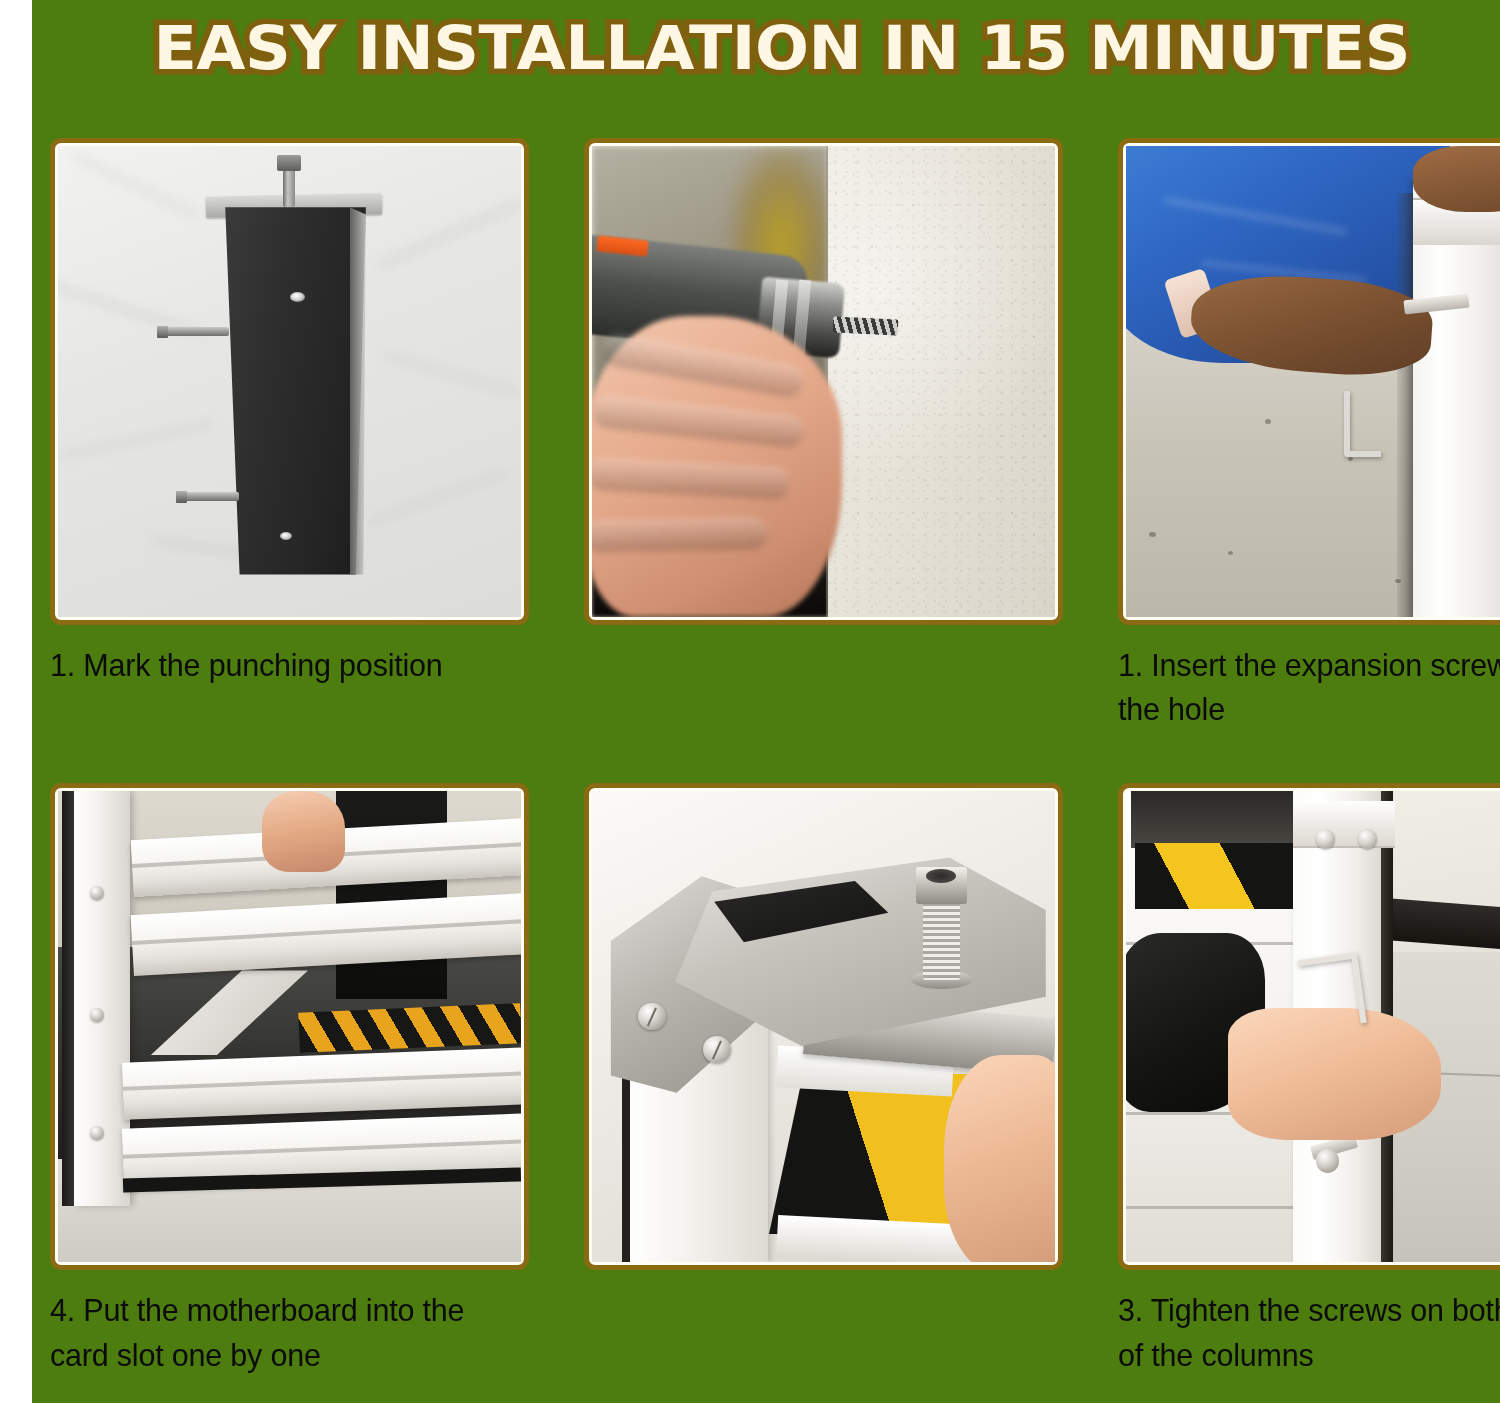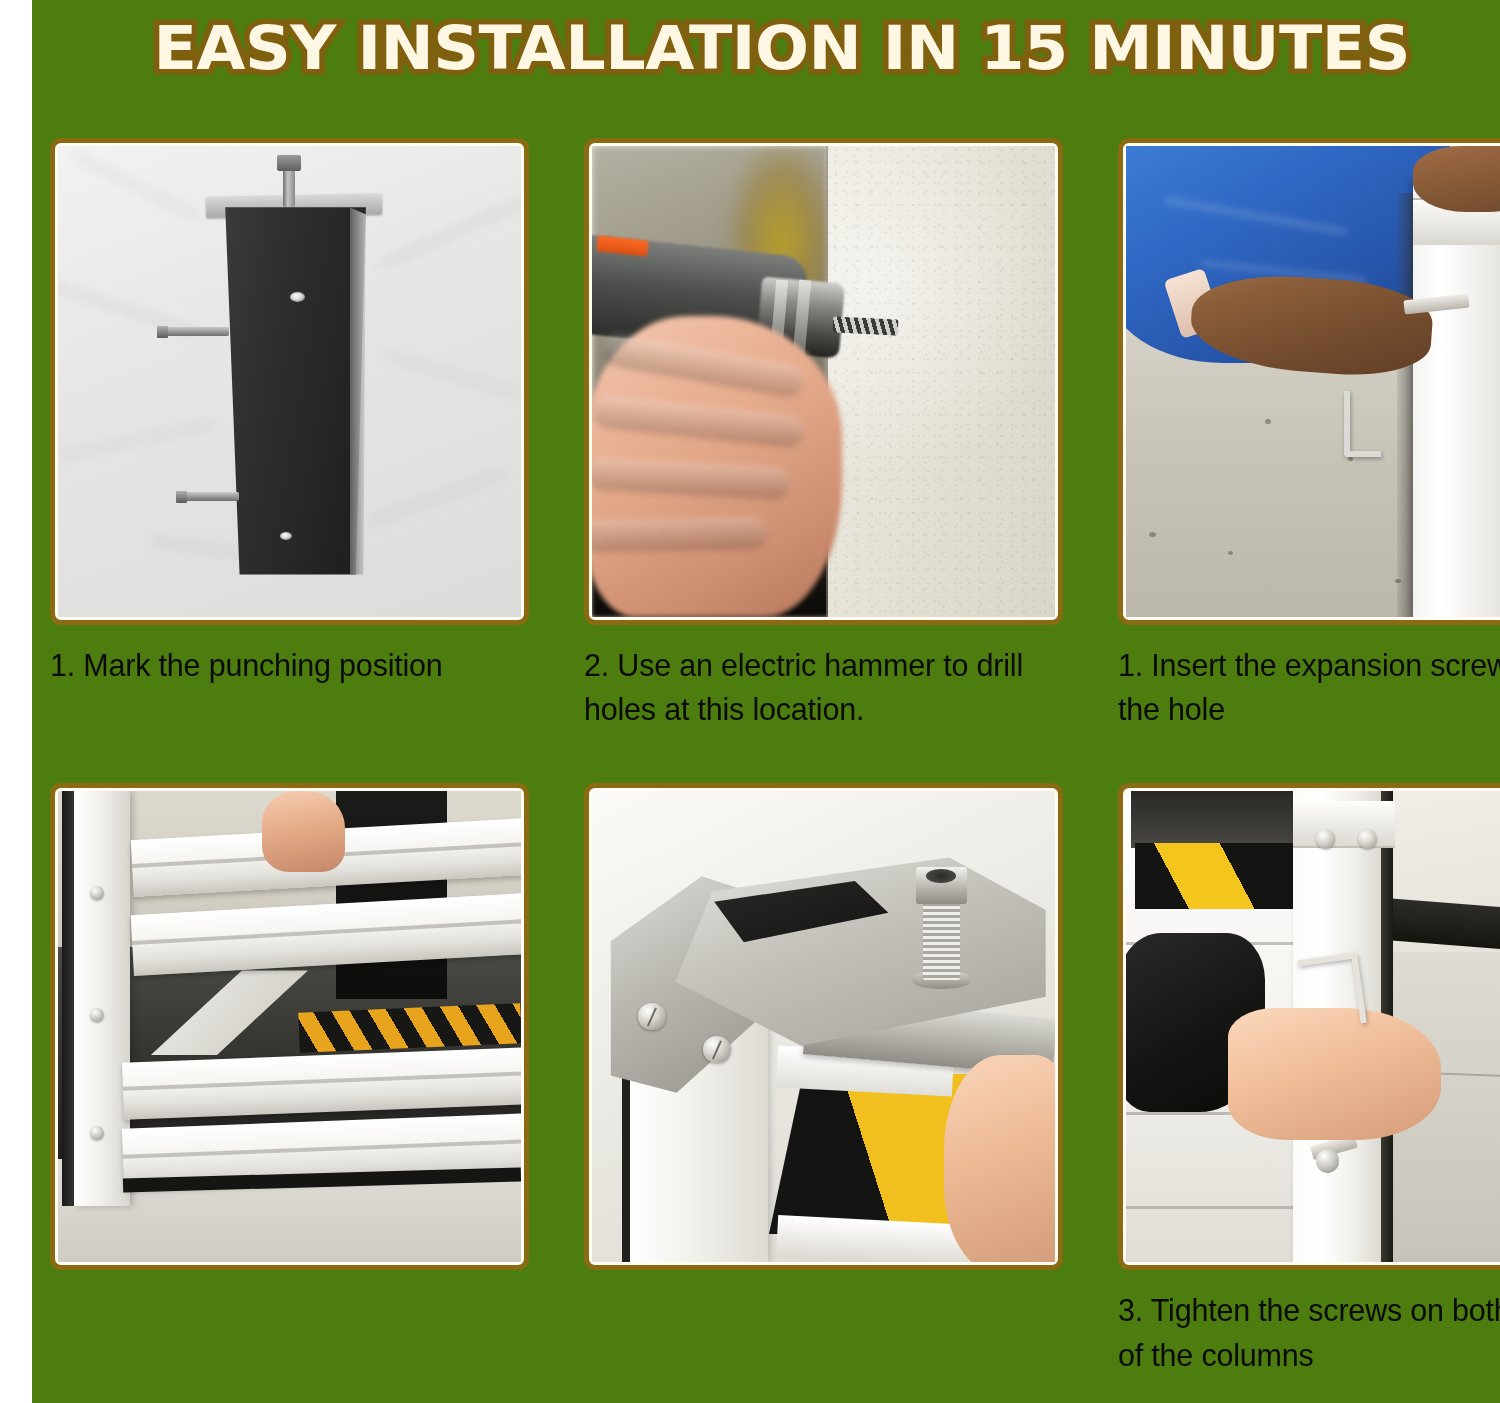--- a/index.html
+++ b/index.html
@@ -665,21 +665,20 @@
           <div class="chuck-ring cr1"></div>
             <div class="chuck-ring cr2"></div>
           <div class="bit"></div>
           <div class="hand"></div>
           <div class="finger fg1"></div>
             <div class="finger fg2"></div>
           <div class="finger fg3"></div>
             <div class="finger fg4"></div>
         </div>
       </div>
-      <div class="caption">2. Use an electric hammer to drill holes at this location.</div>
     </div>
 
     <div class="cell">
       <div class="photo-frame">
         <div class="photo p3">
           <div class="floor"></div>
           <div class="floor-spec s1"></div>
             <div class="floor-spec s2"></div>
           <div class="floor-spec s3"></div>
             <div class="floor-spec s4"></div>
@@ -727,20 +726,21 @@
           <div class="rail r3">
               <div class="rail-groove"></div>
             </div>
           <div class="rail r4">
               <div class="rail-groove"></div>
             </div>
           <div class="hand4"></div>
           <div class="baseline"></div>
         </div>
       </div>
+      <div class="caption">4. Put the motherboard into the card slot one by one</div>
     </div>
 
     <div class="cell row2">
       <div class="photo-frame">
         <div class="photo p5">
           <div class="wall5"></div>
           <div class="col5"></div>
           <div class="col5-edge"></div>
           <div class="hazard5"></div>
           <div class="white-board5"></div>

